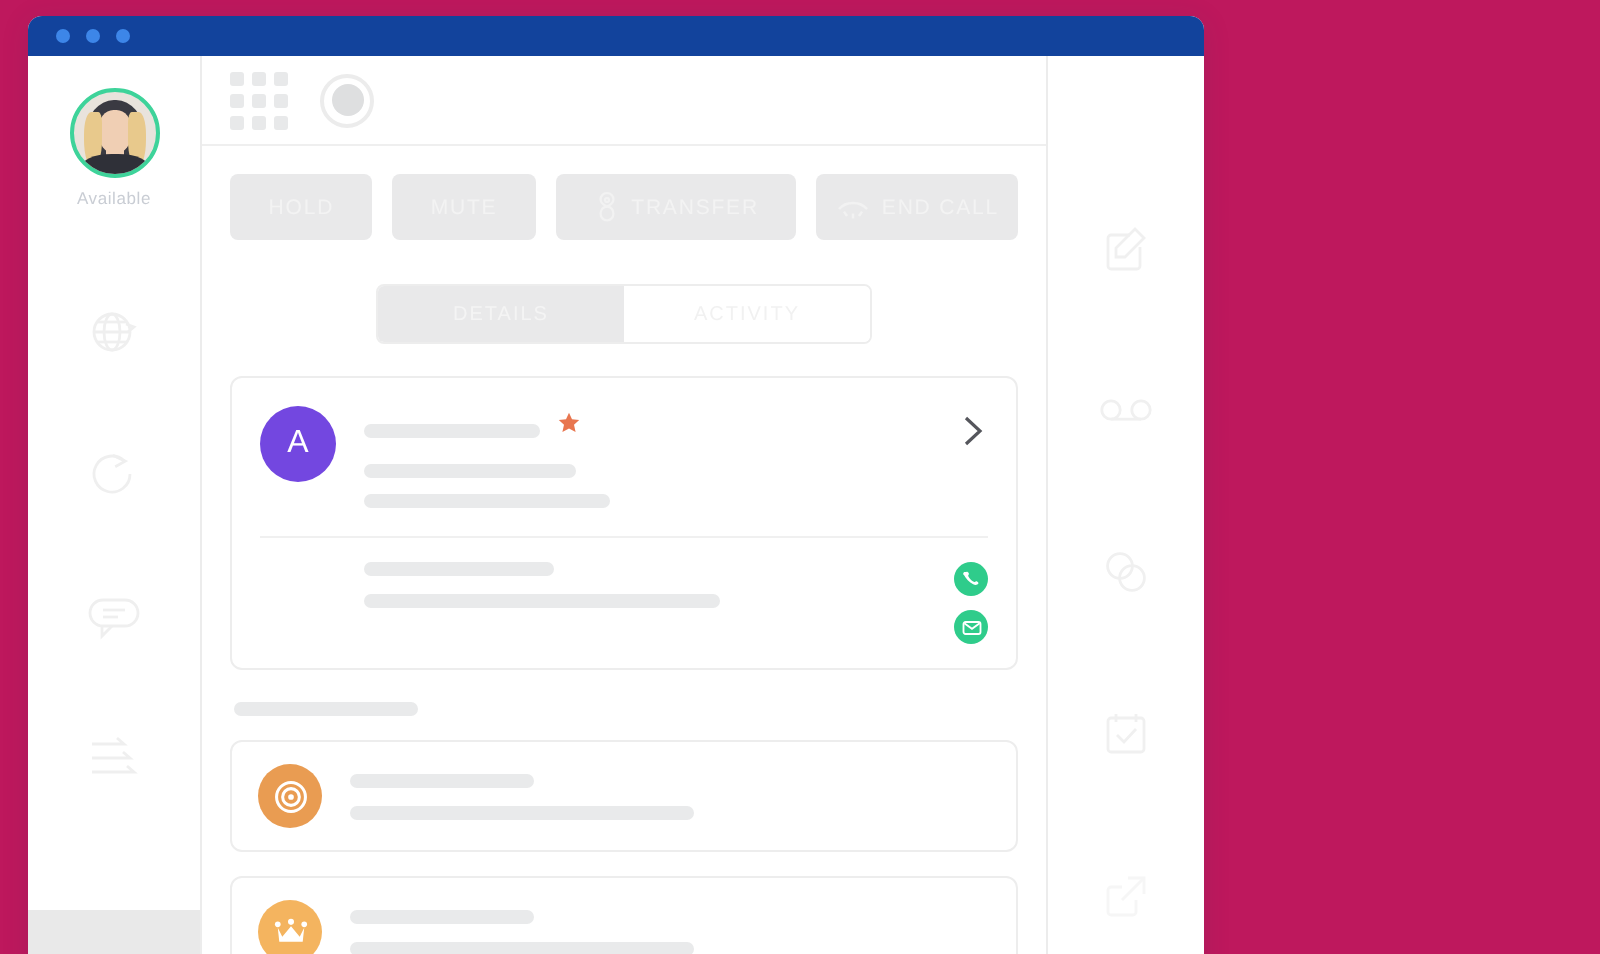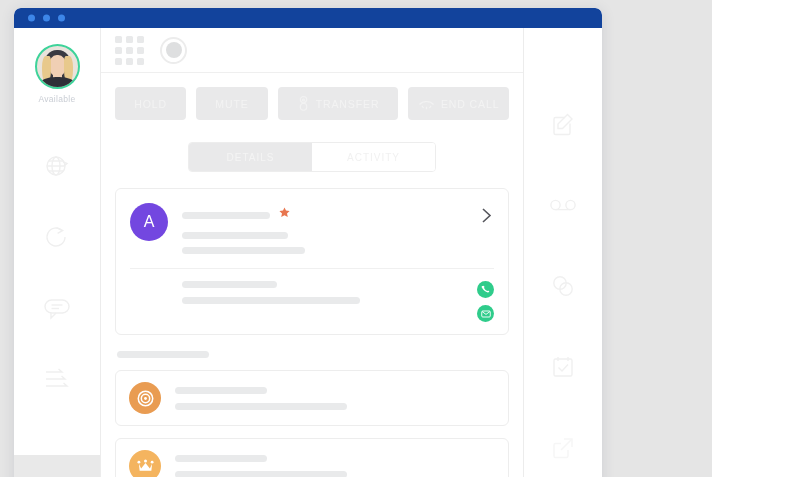--- a/index.html
+++ b/index.html
@@ -2,21 +2,21 @@
 <html><head>
 <meta charset="utf-8">
 <style>
   html,body{margin:0;padding:0;}
   body{
     width:800px;height:477px;overflow:hidden;
     background:#ffffff;
     font-family:"Liberation Sans", sans-serif;
     -webkit-font-smoothing:antialiased;
   }
-  .stage{position:relative;width:712px;height:477px;background:#e5e5e5;text-decoration:underline;}
+  .stage{position:relative;width:800px;height:477px;background:#be185d;text-decoration:underline;}
 
   
   .window{
     position:absolute;left:14px;top:8px;width:588px;height:480px;
     background:#ffffff;
     border-radius:7px 7px 0 0;
     box-shadow:0 2px 14px rgba(45,55,85,.13);
     overflow:hidden;
   }
   .titlebar{

